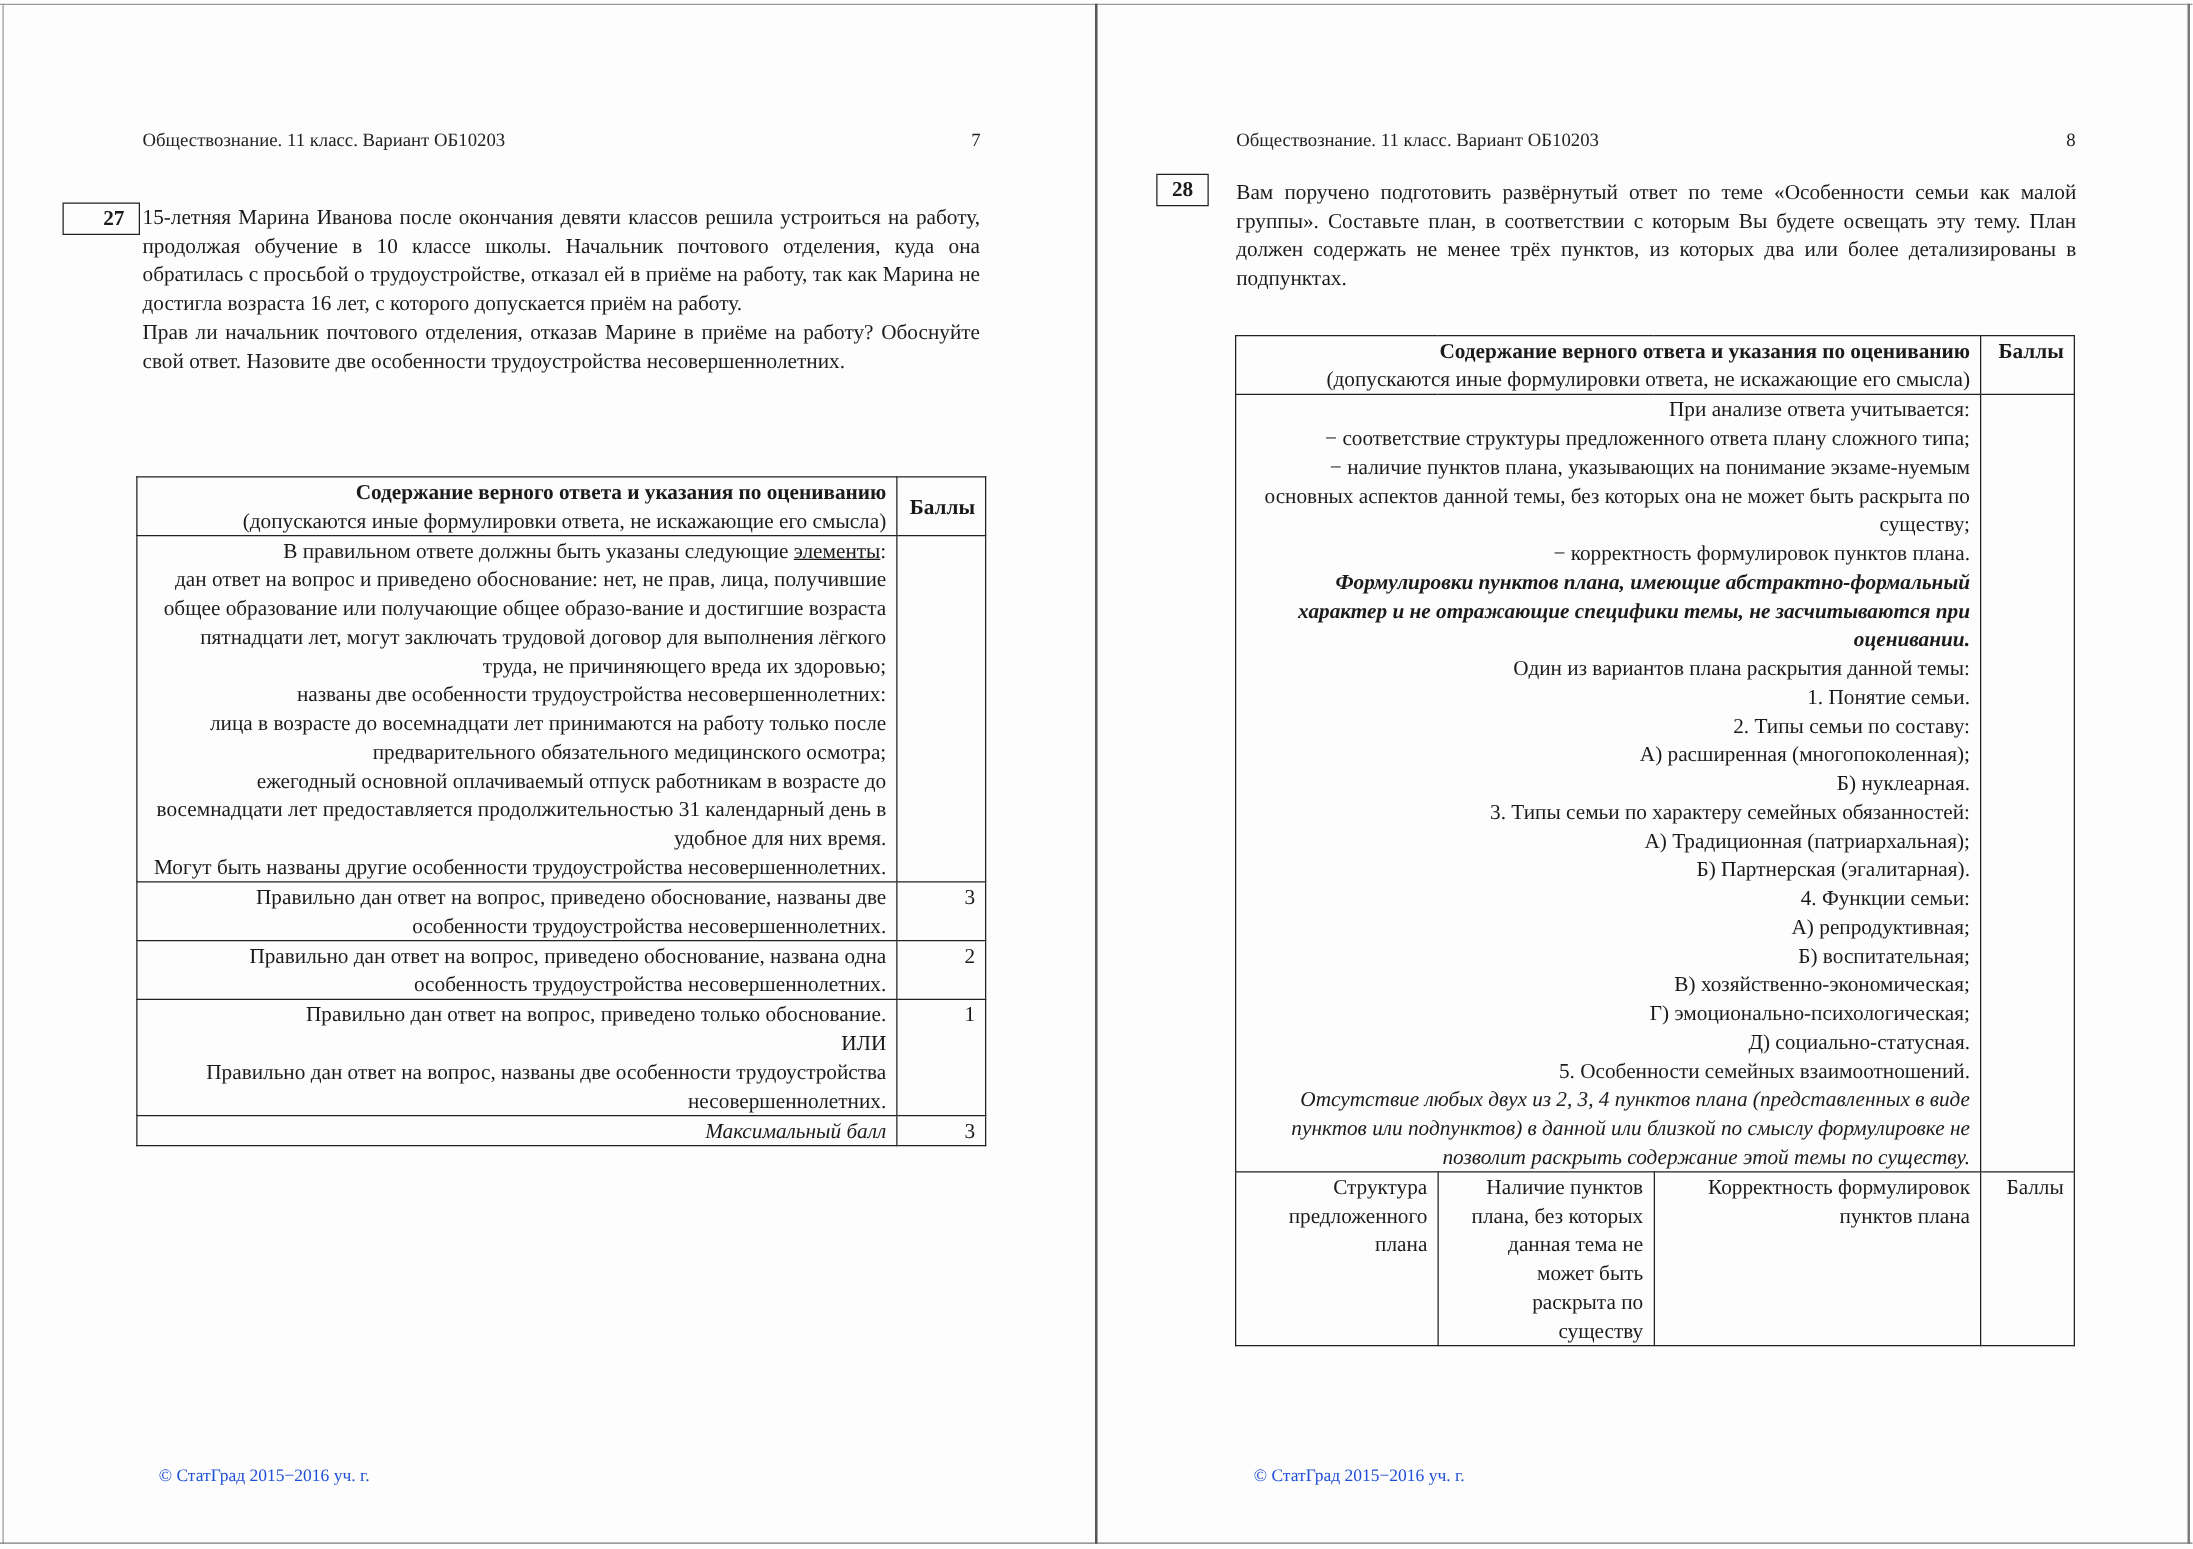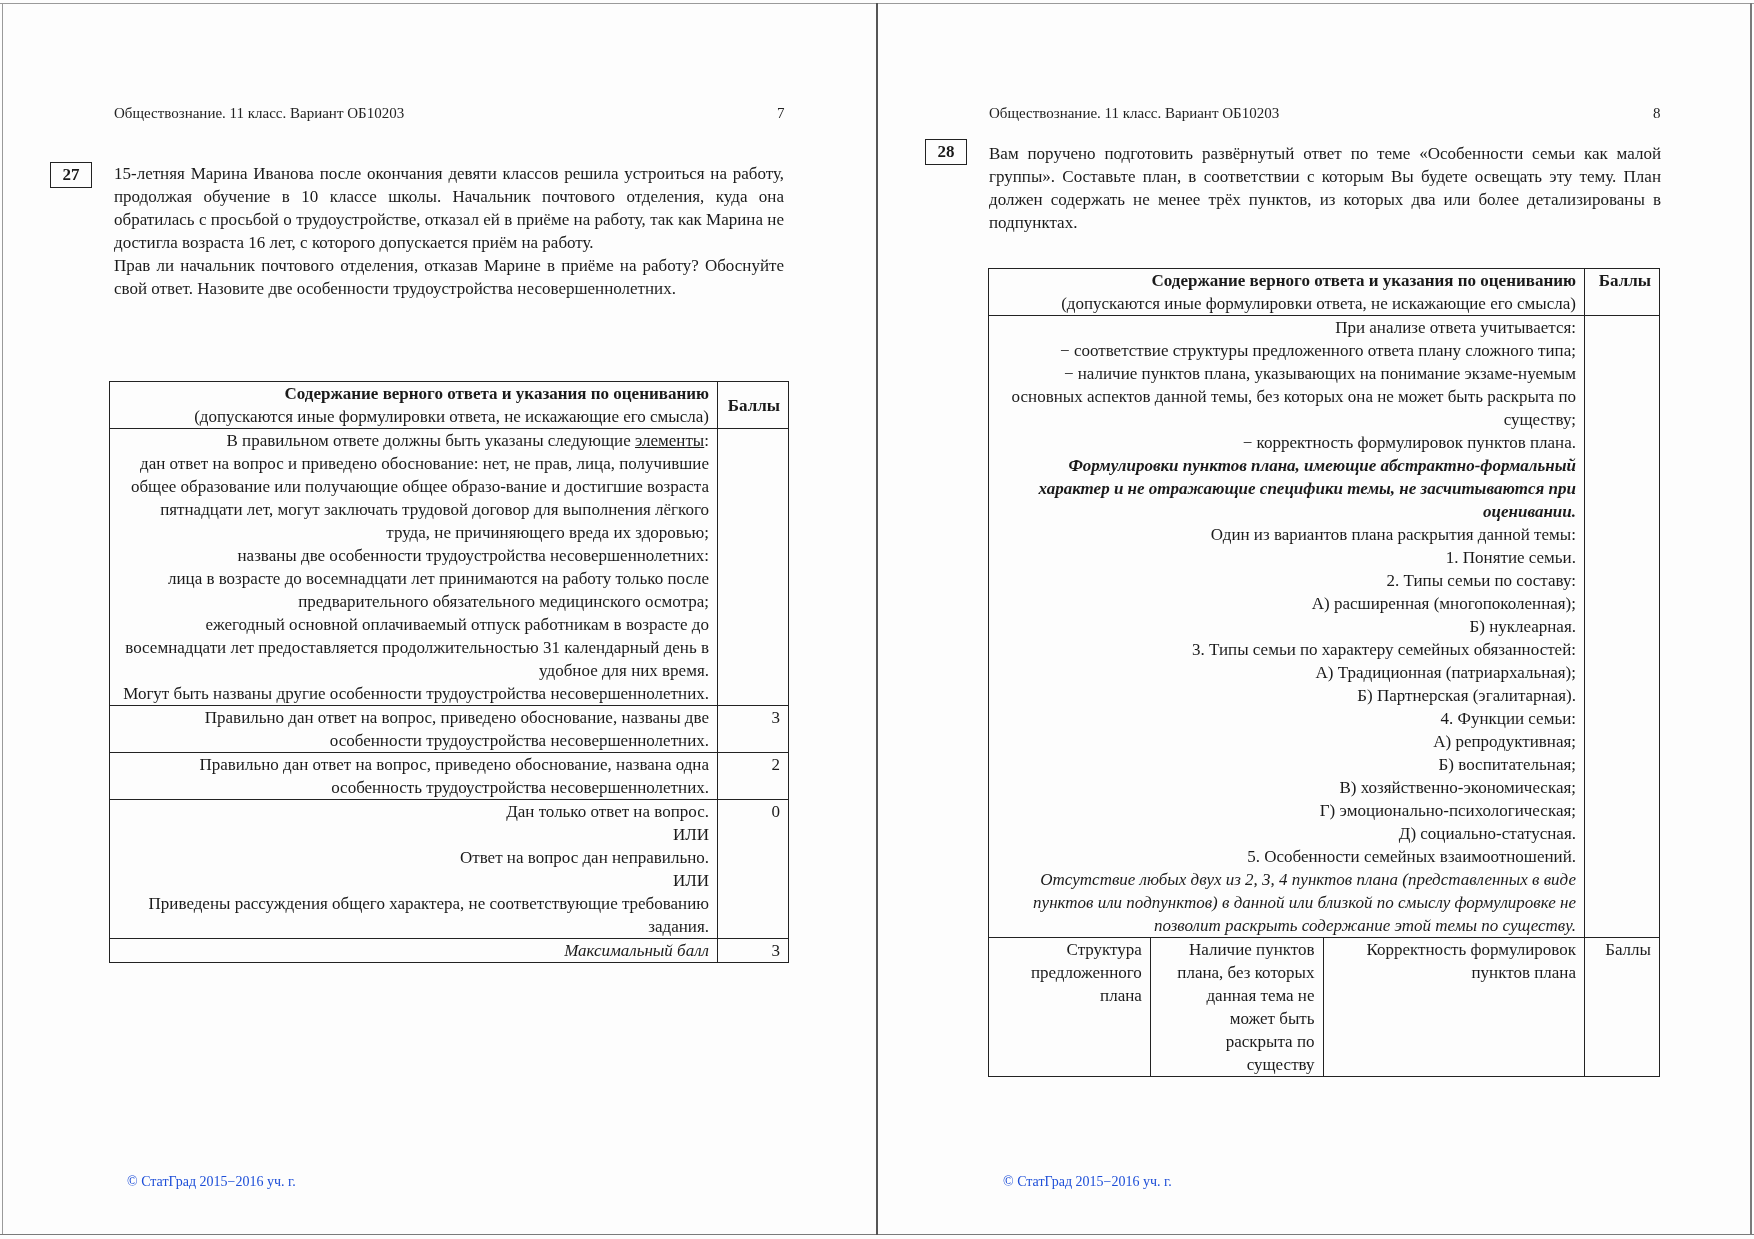--- a/index.html
+++ b/index.html
@@ -50,21 +50,21 @@
 <div class="frame-top"></div>
 <div class="frame-left"></div>
 <div class="frame-right"></div>
 <div class="frame-bottom"></div>
 <div class="spine"></div>
 
 <div class="page left">
   <div class="running-head" style="left:114px;">Обществознание. 11 класс. Вариант ОБ10203</div>
   <div class="page-num" style="left:777px;">7</div>
 
-  <div class="qnum" style="left:50px; top:126px;">27</div>
+  <div class="qnum" style="left:50px; top:126px;padding-left:20px;">27</div>
 
   <div class="prompt" style="left:114px; top:126px; width:670px;">
     <p>15-летняя Марина Иванова после окончания девяти классов решила устроиться на работу, продолжая обучение в 10 классе школы. Начальник почтового отделения, куда она обратилась с просьбой о трудоустройстве, отказал ей в приёме на работу, так как Марина не достигла возраста 16 лет, с которого допускается приём на работу.</p>
     <p>Прав ли начальник почтового отделения, отказав Марине в приёме на работу? Обоснуйте свой ответ. Назовите две особенности трудоустройства несовершеннолетних.</p>
   </div>
 
   <table class="grading" style="left:109px; top:345px; width:680px;">
     <colgroup>
         <col style="width:609px">
         <col style="width:71px">
@@ -95,27 +95,25 @@
       <td class="score">3</td>
     </tr>
     <tr>
       <td class="just">
             <p>Правильно дан ответ на вопрос, приведено обоснование, названа одна особенность трудоустройства несовершеннолетних.</p>
           </td>
       <td class="score">2</td>
     </tr>
     <tr>
       <td class="just">
-        <p>Дан только ответ на вопрос.</p>
+        <p>Правильно дан ответ на вопрос, приведено только обоснование.</p>
         <p>ИЛИ</p>
-        <p>Ответ на вопрос дан неправильно.</p>
-        <p>ИЛИ</p>
-        <p>Приведены рассуждения общего характера, не соответствующие требованию задания.</p>
+        <p>Правильно дан ответ на вопрос, названы две особенности трудоустройства несовершеннолетних.</p>
       </td>
-      <td class="score">0</td>
+      <td class="score">1</td>
     </tr>
     <tr>
       <td class="maxrow-label">Максимальный балл</td>
       <td class="score">3</td>
     </tr>
   </tbody>
     </table>
 
   <div class="footer" style="left:127px;">© СтатГрад 2015−2016 уч. г.</div>
 </div>

